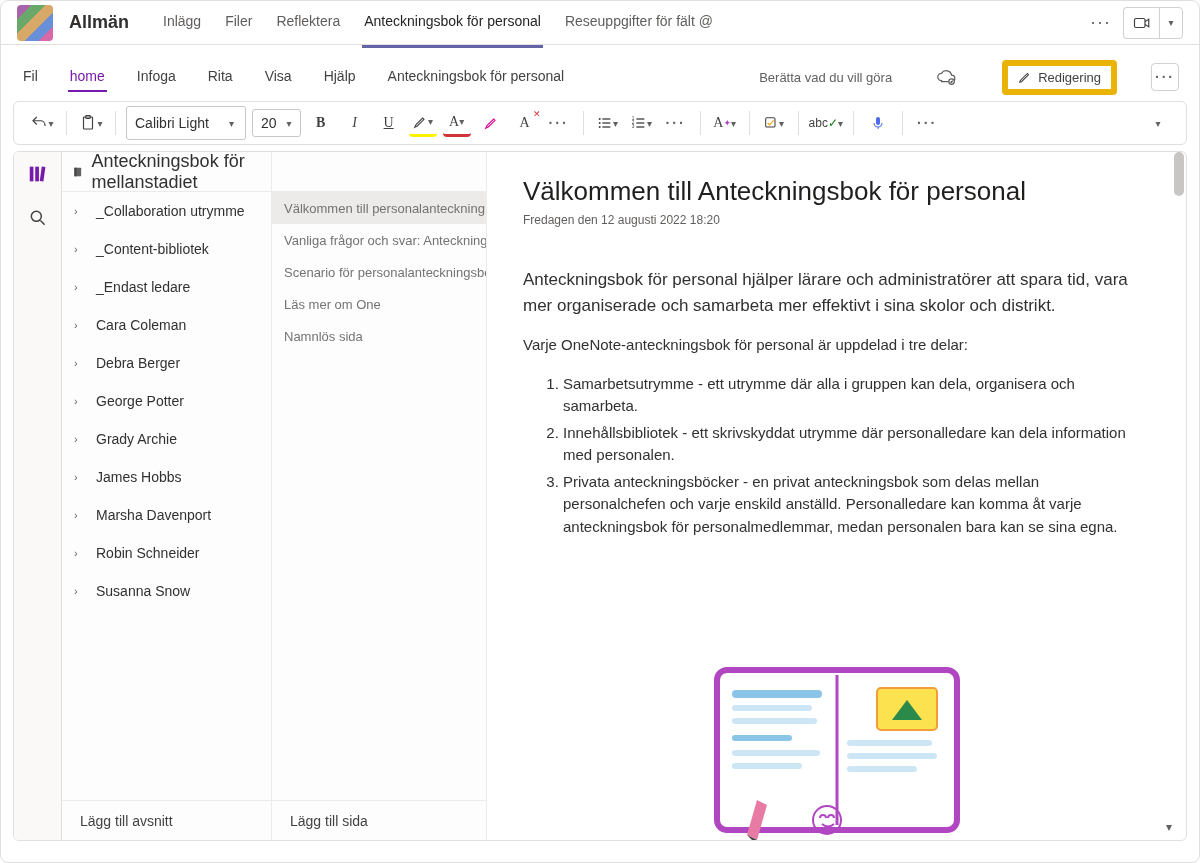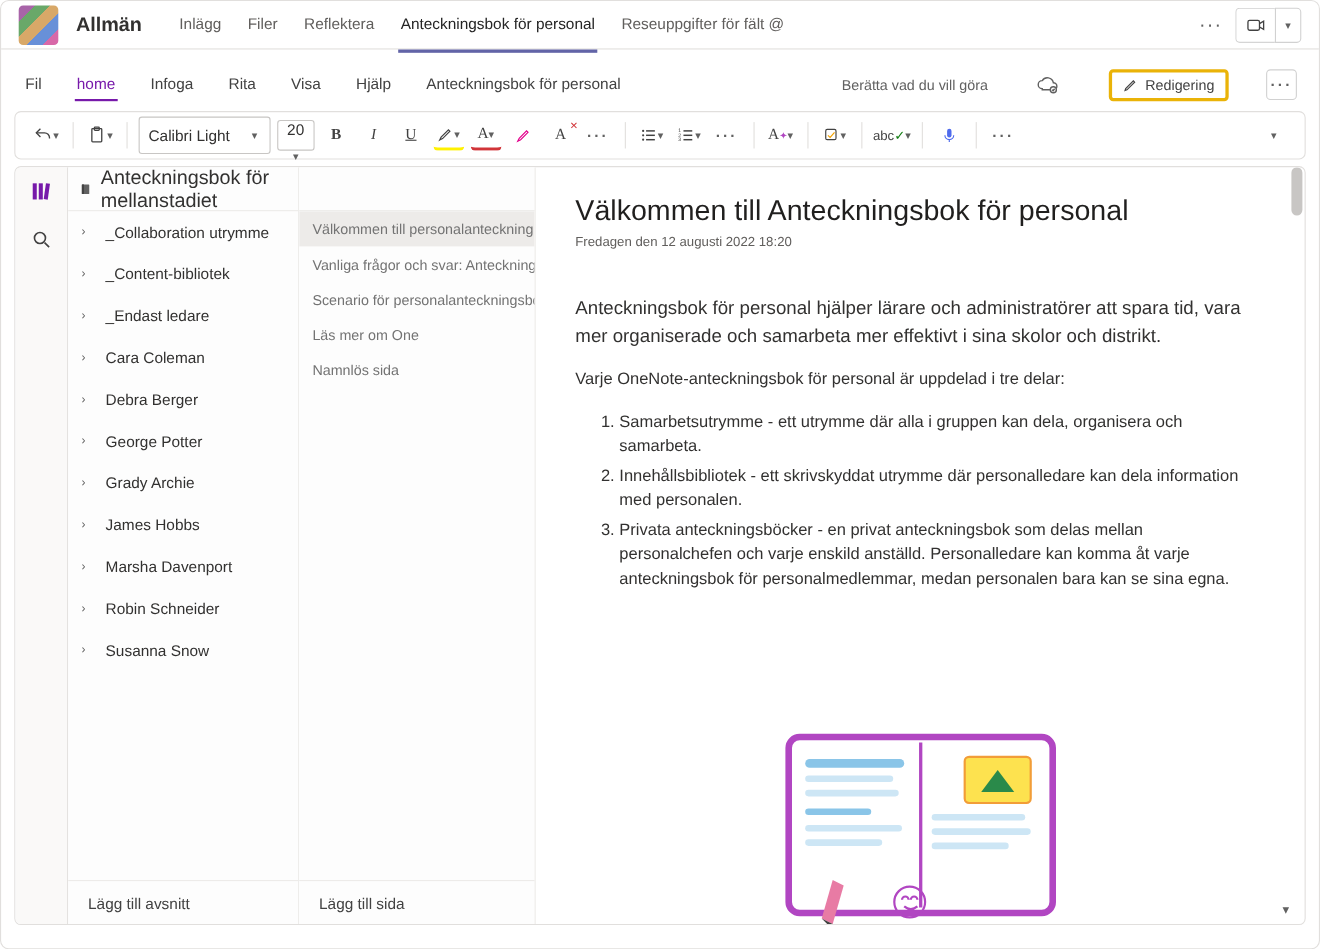--- a/index.html
+++ b/index.html
@@ -19,29 +19,29 @@
 .split { display: flex; }
 .split .hd-btn:first-child { border-right: none; border-top-right-radius: 0; border-bottom-right-radius: 0; }
 .split .hd-btn:last-child { border-top-left-radius: 0; border-bottom-left-radius: 0; width: 24px; }
 
 
 .on-tabs { display: flex; align-items: center; height: 40px; padding: 0 20px; gap: 28px; font-size: 14px; color: #424242; margin-top: 12px; }
 .on-tab { padding: 6px 2px; cursor: pointer; }
 .on-tab.active { color: #7719aa; border-bottom: 2px solid #7719aa; }
 .tell { margin-left: auto; color: #616161; font-size: 13px; }
 .sync { margin-left: 16px; display: flex; align-items: center; color: #616161; }
-.edit-btn { display: flex; gap: 6px; align-items: center; border: 3px solid #eab308; border-radius: 4px; padding: 4px 10px; font-size: 13px; background: #fff; cursor: pointer; }
+.edit-btn { display: flex; gap: 6px; align-items: center; border: 6px solid #eab308; border-radius: 4px; padding: 4px 10px; font-size: 13px; background: #fff; cursor: pointer; }
 .more-sq { width: 28px; height: 28px; border: 1px solid #d1d1d1; border-radius: 4px; display: flex; align-items: center; justify-content: center; margin-left: 6px; cursor: pointer; }
 
 
 .toolbar { display: flex; align-items: center; height: 44px; padding: 0 14px; gap: 6px; border: 1px solid #e1dfdd; border-radius: 6px; margin: 4px 12px 0 12px; }
 .tbtn { display: flex; align-items: center; justify-content: center; min-width: 28px; height: 28px; border-radius: 4px; cursor: pointer; color: #424242; }
 .divider { width: 1px; height: 24px; background: #e1dfdd; margin: 0 4px; }
 .font-sel { border: 1px solid #c8c6c4; border-radius: 3px; height: 28px; padding: 16px 8px; display: flex; align-items: center; gap: 20px; min-width: 120px; font-size: 14px; }
-.size-sel { border: 1px solid #c8c6c4; border-radius: 3px; height: 28px; padding: 0 8px; display: flex; align-items: center; gap: 10px; font-size: 14px; flex-direction: column; }
+.size-sel { border: 1px solid #c8c6c4; border-radius: 3px; height: 28px; padding: 0 8px; display: flex; align-items: center; gap: 10px; font-size: 14px; }
 .chev { font-size: 10px; color: #616161; }
 .hl-yellow { border-bottom: 3px solid #fff100; }
 .fc-red { border-bottom: 3px solid #d13438; }
 .ellipsis { letter-spacing: 2px; color: #616161; font-weight: 700; font-size: 14px; }
 
 
 .workspace { display: flex; height: 690px; margin: 6px 12px 0 12px; border: 1px solid #e1dfdd; border-radius: 6px; overflow: hidden; }
 .rail { width: 48px; background: #faf9f8; border-right: 1px solid #e1dfdd; display: flex; flex-direction: column; align-items: center; padding-top: 10px; gap: 20px; }
 .rail-icon { width: 24px; height: 24px; display: flex; align-items: center; justify-content: center; color: #7719aa; cursor: pointer; font-size: 18px; }
 .rail-icon.search { color: #424242; }

